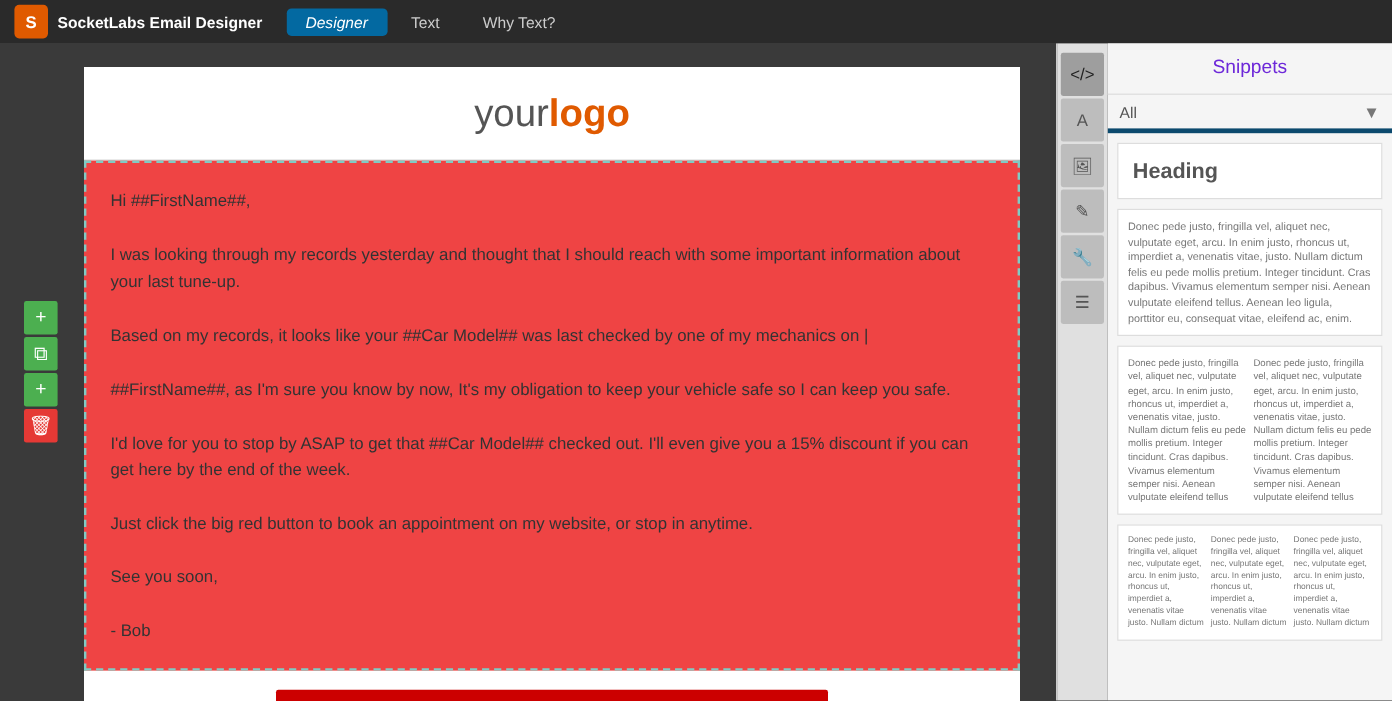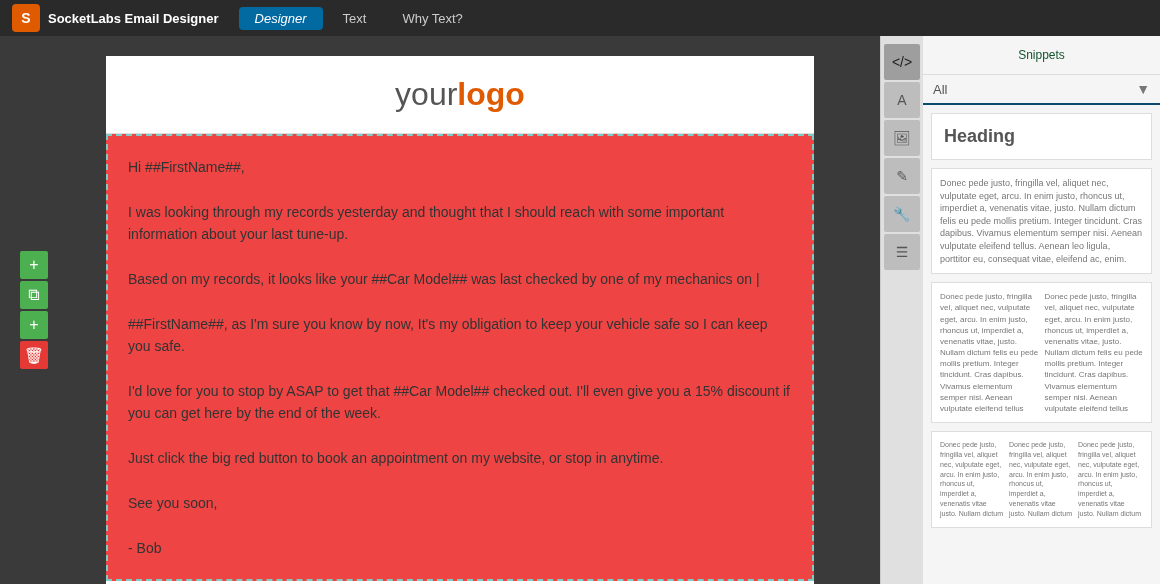--- a/index.html
+++ b/index.html
@@ -67,21 +67,21 @@
       flex: 1;
       background: #3a3a3a;
       overflow-y: auto;
       display: flex;
       justify-content: center;
       padding: 20px;
       position: relative;
     }
 
     .email-wrapper {
-      width: 708px;
+      width: 780px;
       background: #f0f0f0;
       position: relative;
       margin-left: 40px;
     }
 
     
     .left-toolbar {
       position: absolute;
       left: 20px;
       top: 50%;
@@ -182,30 +182,30 @@
     
     .snippets-panel {
       flex: 1;
       background: #f5f5f5;
       overflow-y: auto;
       padding: 0;
     }
     .snippets-header {
       text-align: center;
       padding: 12px;
-      font-size: 12px;
-      color: #14532d;
+      font-size: 16px;
+      color: #6d28d9;
       border-bottom: 1px solid #ddd;
       background: #f5f5f5;
     }
     .snippets-filter-row {
       display: flex;
       align-items: center;
       padding: 6px 10px;
-      border-bottom: 2px solid #0c4a6e;
+      border-bottom: 4px solid #0c4a6e;
       gap: 6px;
     }
     .snippets-filter-label {
       font-size: 13px;
       color: #555;
       flex: 1;
     }
     .snippets-filter-btn {
       background: transparent;
       border: none;

